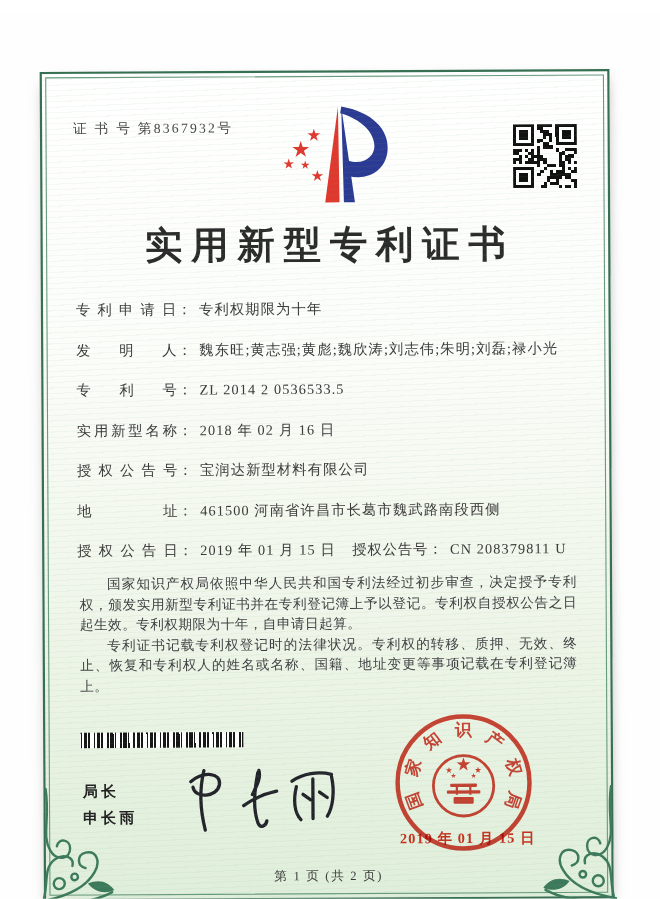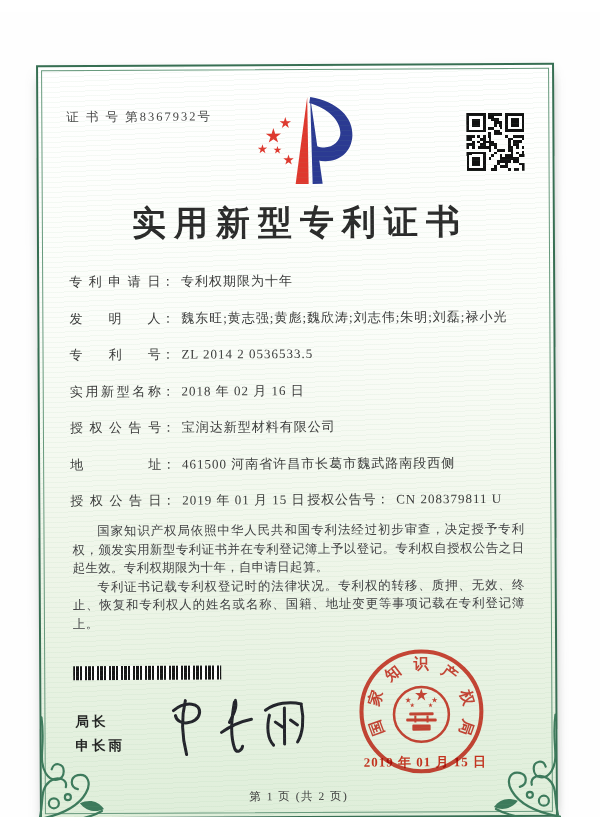--- a/index.html
+++ b/index.html
@@ -29,28 +29,28 @@
   .qr{position:absolute;left:428px;top:48px;width:58px;height:58px;}
   .title{
     position:absolute;left:0;top:134px;width:100%;margin:0;text-align:center;
     font-size:34px;font-weight:600;letter-spacing:8px;text-indent:8px;color:#2b2b2b;
   }
   .fields{position:absolute;left:30px;top:197px;right:26px;font-size:13px;letter-spacing:.8px;color:#3a3a3a;}
   .frow{position:relative;height:36.5px;line-height:36.5px;white-space:nowrap;}
   .flabel{display:inline-block;width:92px;text-align:justify;text-align-last:justify;}
   .colon{display:inline-block;margin-right:6px;}
   .fvalue{letter-spacing:1px;}
-  .pair2{position:absolute;left:237px;top:0;}
+  .pair2{position:absolute;left:250px;top:0;}
   .paras{position:absolute;left:32px;top:455px;width:452px;font-size:12.4px;line-height:18.6px;color:#3f3f42;}
   .paras p{margin:0;text-indent:2em;text-align:justify;letter-spacing:.4px;}
   .barcode{
     position:absolute;left:32px;top:599px;width:148px;height:14px;
     background:repeating-linear-gradient(90deg,#161616 0 1.5px,#fff 1.5px 3px,#161616 3px 6px,#fff 6px 7px,#161616 7px 8.5px,#fff 8.5px 12px);
   }
-  .director{position:absolute;left:34px;top:643px;font-family:Liberation Serif, serif;
+  .director{position:absolute;left:34px;top:643px;font-family:Liberation Mono, monospace;
     font-weight:700;font-size:13.5px;letter-spacing:3px;color:#222;line-height:24px;}
   .signature{position:absolute;left:122px;top:622px;width:160px;height:74px;}
   .seal{position:absolute;left:316px;top:582px;width:128px;height:128px;opacity:.93;mix-blend-mode:multiply;}
   .seal-date{position:absolute;left:322px;top:688px;font-size:13px;font-weight:600;color:#c4321f;letter-spacing:1px;white-space:nowrap;}
   .footer{position:absolute;left:0;top:723px;width:100%;text-align:center;font-size:11.5px;letter-spacing:1.5px;color:#3b3b3b;}
   .flourish{position:absolute;width:92px;height:112px;bottom:-8px;}
   .fl-left{left:-10px;}
   .fl-right{right:-10px;transform:scaleX(-1);}
   svg text{font-family:"Liberation Serif","DejaVu Serif",serif;}
 </style>

